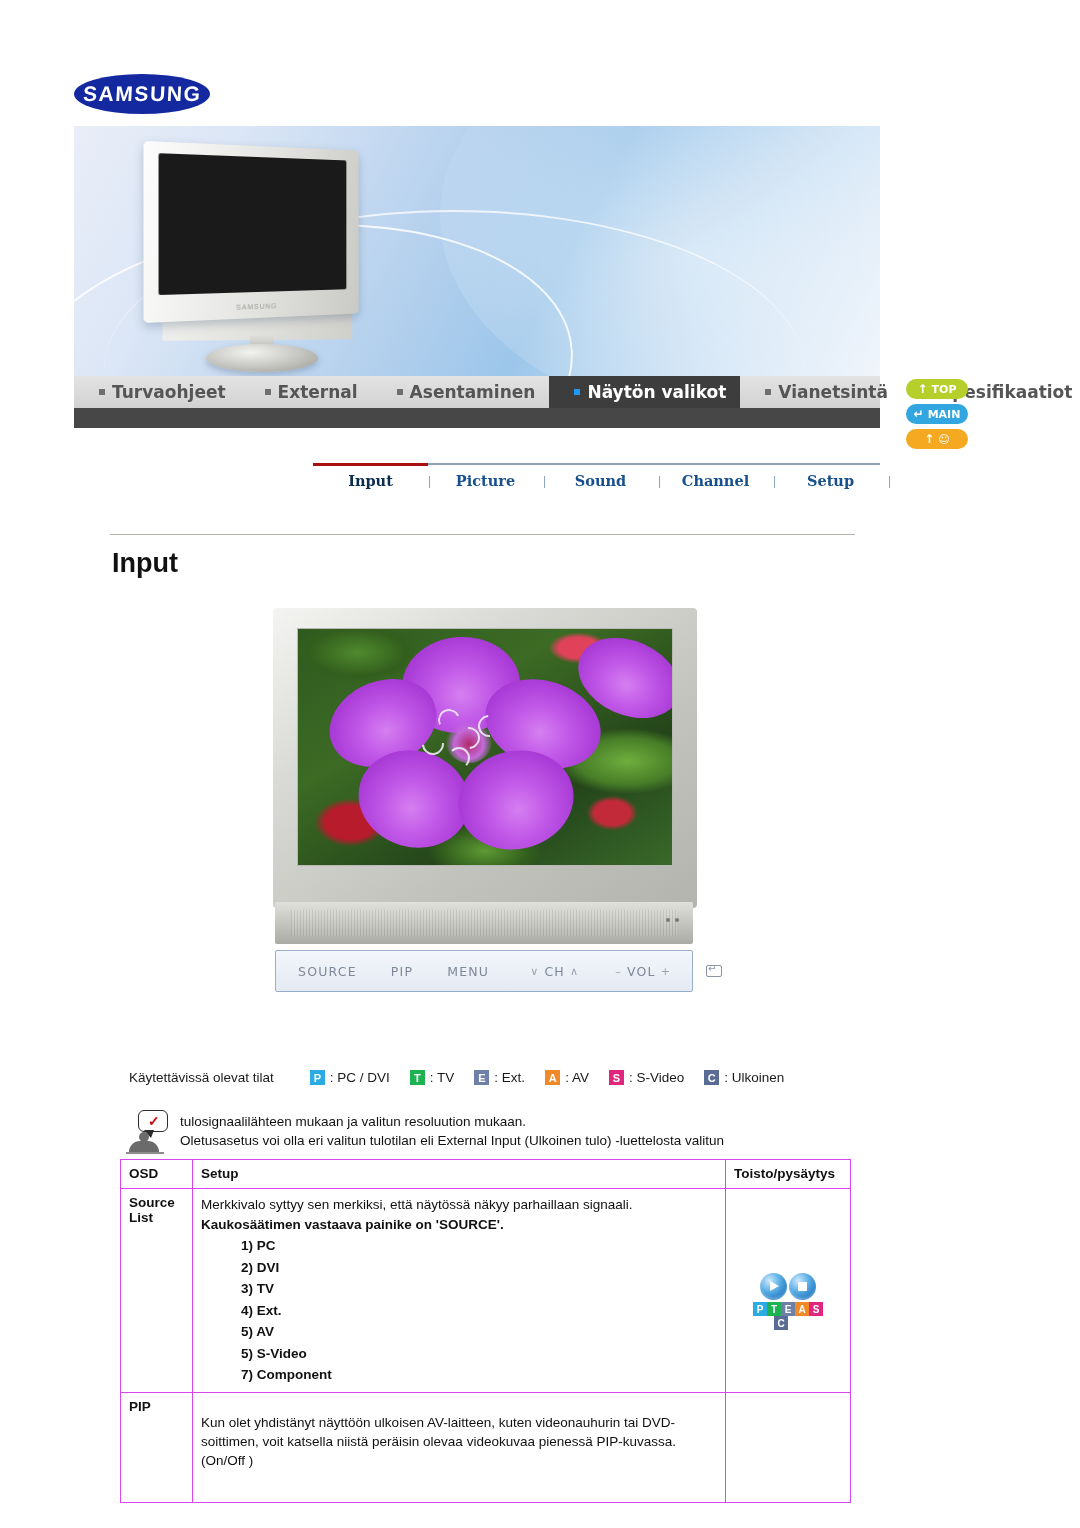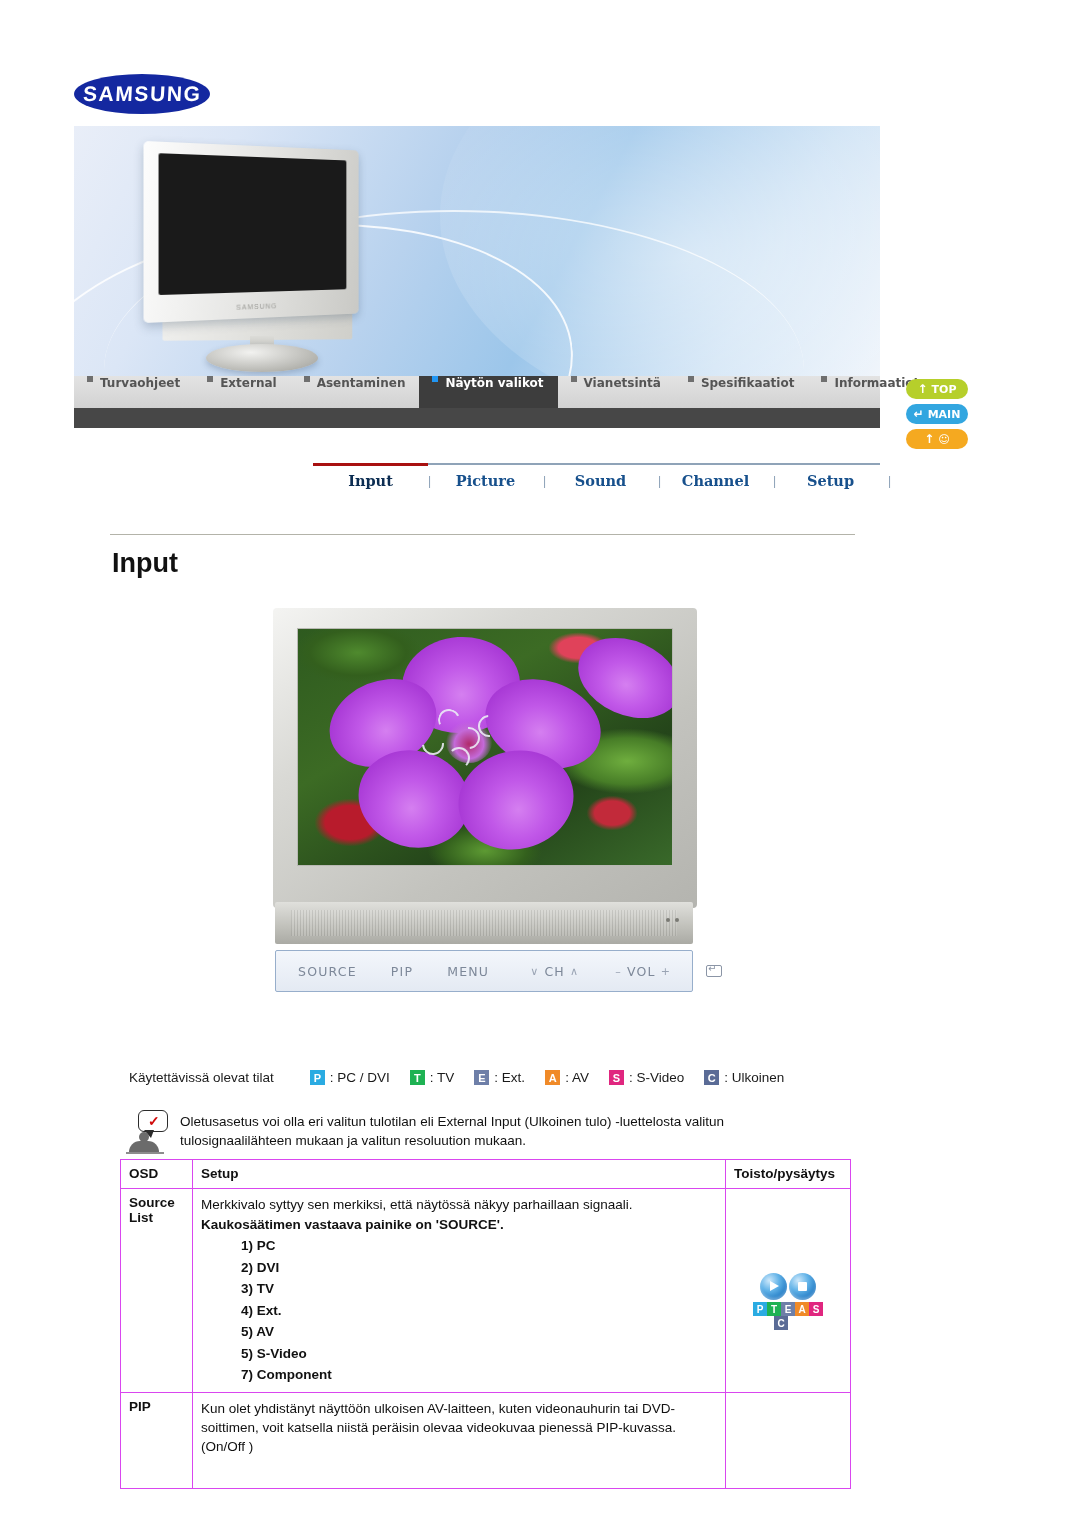--- a/index.html
+++ b/index.html
@@ -115,23 +115,23 @@
   }
 
   
   .navbar {
     position: absolute; left: 74px; top: 376px;
     width: 806px; height: 32px;
     background: linear-gradient(180deg,#e3e3e3,#d2d2d2);
     display: flex; align-items: stretch;
   }
   .nav-item {
-    display: flex; 
-    padding: 0 14px 0 13px;
-    font-size: 12px;
+    display: flex; align-items: center;
+    padding: 0 14px 0 25px;
+    font-size: 17px;
     color: #555555;
     font-weight: bold;
     white-space: nowrap;
     font-family: "DejaVu Sans", sans-serif;
   }
   .nav-item .sq {
     width: 6px; height: 6px; background: #6f6f6f;
     margin-right: 7px; display: inline-block;
   }
   .nav-item.active {
@@ -552,22 +552,22 @@
 <div class="note">
   <div class="note-icon">
     <div class="bubble">
       <span class="check">✓</span>
     </div>
     <div class="person-head"></div>
     <div class="person-body"></div>
     <div class="person-base"></div>
   </div>
   <div class="note-text">
+    <p>tulosignaalilähteen mukaan ja valitun resoluution mukaan.</p>
     <p>Oletusasetus voi olla eri valitun tulotilan eli External Input (Ulkoinen tulo) -luettelosta valitun</p>
-    <p>tulosignaalilähteen mukaan ja valitun resoluution mukaan.</p>
   </div>
 </div>
 
 <table class="osd">
   <thead>
     <tr>
       <th class="col-osd">OSD</th>
       <th>Setup</th>
       <th class="col-play">Toisto/pysäytys</th>
     </tr>
@@ -614,18 +614,18 @@
             </div>
           </div>
         </div>
       </td>
     </tr>
     <tr>
       <td class="cell-osd">
         <div>PIP</div>
       </td>
       <td>
-        <div class="desc-line" style="padding-bottom:26px;">Kun olet yhdistänyt näyttöön ulkoisen AV-laitteen, kuten videonauhurin tai DVD-soittimen, voit katsella niistä peräisin olevaa videokuvaa pienessä PIP-kuvassa. (On/Off )</div>
+        <div class="desc-line" style="padding-bottom:26px;margin-top:14px;">Kun olet yhdistänyt näyttöön ulkoisen AV-laitteen, kuten videonauhurin tai DVD-soittimen, voit katsella niistä peräisin olevaa videokuvaa pienessä PIP-kuvassa. (On/Off )</div>
       </td>
       <td class="col-play"></td>
     </tr>
   </tbody>
 </table>
 
 </body></html>

